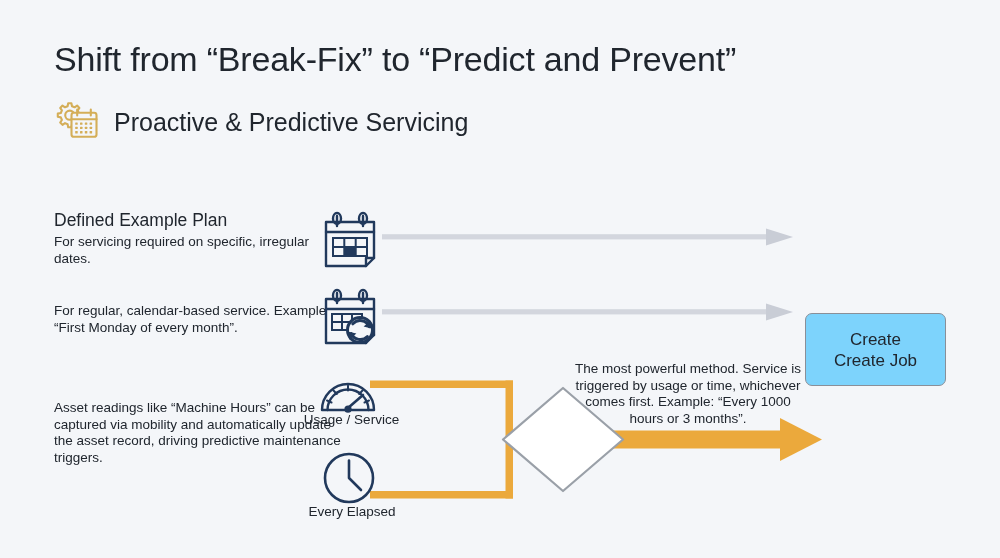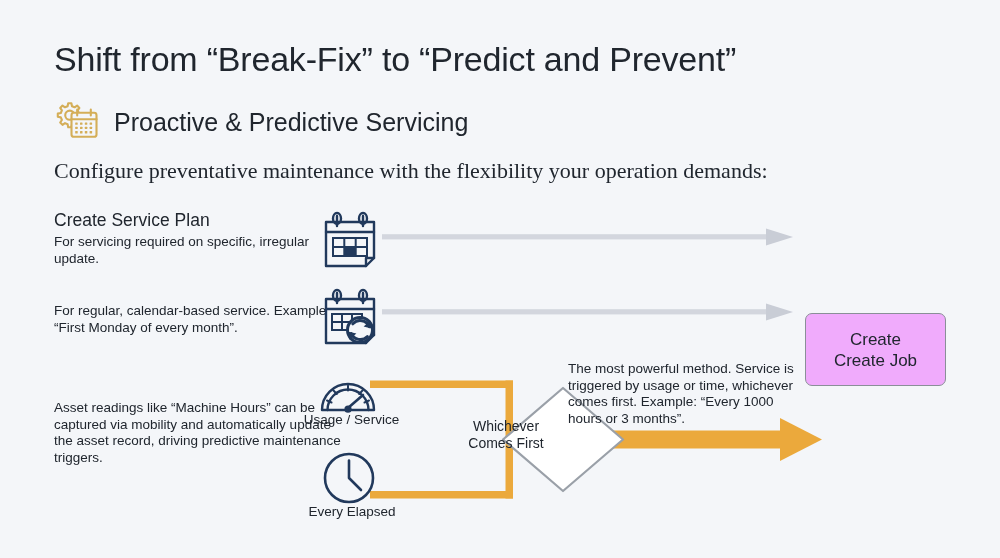--- a/index.html
+++ b/index.html
@@ -134,32 +134,33 @@
 
   
   #predictive-note {
     position: absolute;
     left: 568px;
     top: 361px;
     width: 240px;
     font-size: 13.5px;
     line-height: 16.5px;
     color: #20262e;
+    text-align: center;
   }
 
   
   #create-job-box {
     position: absolute;
     left: 805px;
     top: 313px;
     width: 139px;
     height: 71px;
     border: 1.6px solid #8a8f98;
     border-radius: 7px;
-    background: #f0abfc;
+    background: #7dd3fc;
     display: flex;
     align-items: center;
     justify-content: center;
   }
   #create-job-box .cjb-text {
     font-size: 17px;
     line-height: 21px;
     text-align: center;
     color: #20262e;
   }
@@ -193,25 +194,24 @@
           <rect x="21.2" y="31.1" width="2.5" height="2.3" rx="0.5"></rect>
           <rect x="26.0" y="31.1" width="2.5" height="2.3" rx="0.5"></rect>
           <rect x="30.8" y="31.1" width="2.5" height="2.3" rx="0.5"></rect>
           <rect x="35.6" y="31.1" width="2.5" height="2.3" rx="0.5"></rect>
         </g>
       </svg>
     </span>
     <span class="section-head-label">Proactive &amp; Predictive Servicing</span>
   </div>
 
-  <div class="lede">Configure preventative maintenance with the flexibility your operation demands:</div>
 
   <div class="row-label" id="label-defined">
-    <div class="rl-title">Create Service Plan</div>
-    <div class="rl-body">For servicing required on specific, irregular update.</div>
+    <div class="rl-title">Defined Example Plan</div>
+    <div class="rl-body">For servicing required on specific, irregular dates.</div>
   </div>
 
   <div class="icon-slot" id="icon-calendar-defined">
     <svg width="64" height="64" viewBox="0 0 64 64" fill="none" aria-hidden="true">
       <g stroke="#21395c" stroke-width="2.4" fill="none" stroke-linejoin="round" stroke-linecap="round">
         <path d="M8 14 H56 V50 L48 58 H8 Z" fill="#f4f6f9"></path>
         <path d="M48 58 V50 H56"></path>
         <path d="M8 24 H56"></path>
         <path d="M19 8 V18 M45 8 V18"></path>
         <ellipse cx="19" cy="10.5" rx="4" ry="5.5"></ellipse>
@@ -307,24 +307,20 @@
   <div class="icon-caption" id="caption-usage">Usage / Service</div>
 
   <div class="icon-slot" id="icon-clock">
     <svg width="64" height="64" viewBox="0 0 64 64" fill="none" aria-hidden="true">
       <circle cx="31" cy="30" r="24" fill="#f4f6f9" stroke="#21395c" stroke-width="2.6"></circle>
       <path d="M31 12.5 V30 L43 42" stroke="#21395c" stroke-width="2.6" fill="none" stroke-linecap="round" stroke-linejoin="round"></path>
     </svg>
   </div>
   <div class="icon-caption" id="caption-time">Every Elapsed</div>
 
-  <div class="diamond-text">
-    <div>Whichever</div>
-    <div>Comes First</div>
-  </div>
 
   <div id="predictive-note">The most powerful method. Service is triggered by usage or time, whichever comes first. Example: “Every 1000 hours or 3 months”.</div>
 
   <div id="create-job-box">
     <div class="cjb-text">
       <div>Create</div>
       <div>Create Job</div>
     </div>
   </div>
 

